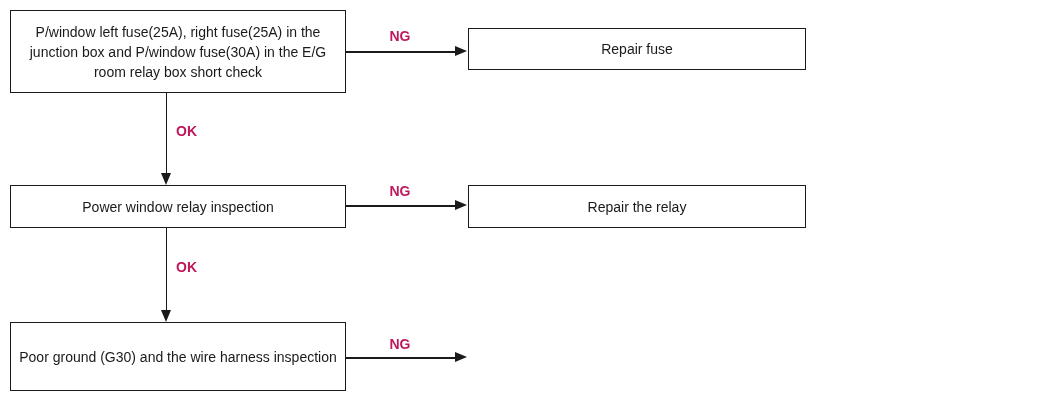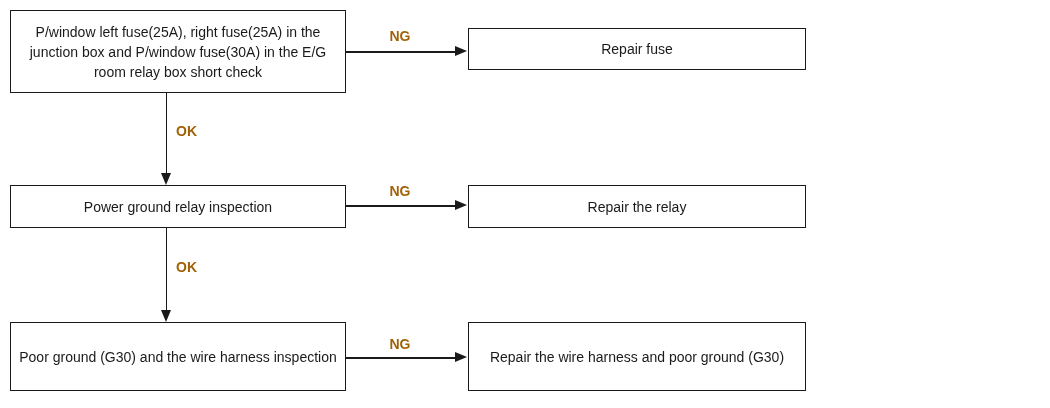--- a/index.html
+++ b/index.html
@@ -62,21 +62,21 @@
     width: 0; height: 0;
     border-left: 5.5px solid transparent;
     border-right: 5.5px solid transparent;
     border-top: 12px solid #1a1a1a;
     left: 160.5px;
   }
   .edge-label {
     position: absolute;
     font-size: 14px;
     font-weight: bold;
-    color: #a16207;
+    color: #be185d;
     white-space: nowrap;
   }
   .ng-label { left: 379px; width: 42px; text-align: center; }
   .ok-label { left: 176px; text-align: center; }
 
   .ng1 { top: 28px; }
   .ng2 { top: 183px; }
   .ng3 { top: 336px; }
   .ok1 { top: 123px; }
   .ok2 { top: 259px; }
@@ -93,29 +93,28 @@
   .av1 { top: 173px; }
   .av2 { top: 310px; }
 </style>
 </head>
 <body>
 
 <div class="canvas">
 
   <div class="node n-fuse-check">P/window left fuse(25A), right fuse(25A) in the junction box and P/window fuse(30A) in the E/G room relay box short check</div>
 
-  <div class="node n-relay-inspection">Power ground relay inspection</div>
+  <div class="node n-relay-inspection">Power window relay inspection</div>
 
   <div class="node n-ground-inspection">Poor ground (G30) and the wire harness inspection</div>
 
   <div class="node n-replace-fuse">Repair fuse</div>
 
   <div class="node n-replace-relay">Repair the relay</div>
 
-  <div class="node n-repair-harness">Repair the wire harness and poor ground (G30)</div>
 
   <div class="hline h1"></div>
   <div class="arrow-right ah1"></div>
   <div class="edge-label ng-label ng1">NG</div>
 
   <div class="hline h2"></div>
   <div class="arrow-right ah2"></div>
   <div class="edge-label ng-label ng2">NG</div>
 
   <div class="hline h3"></div>

